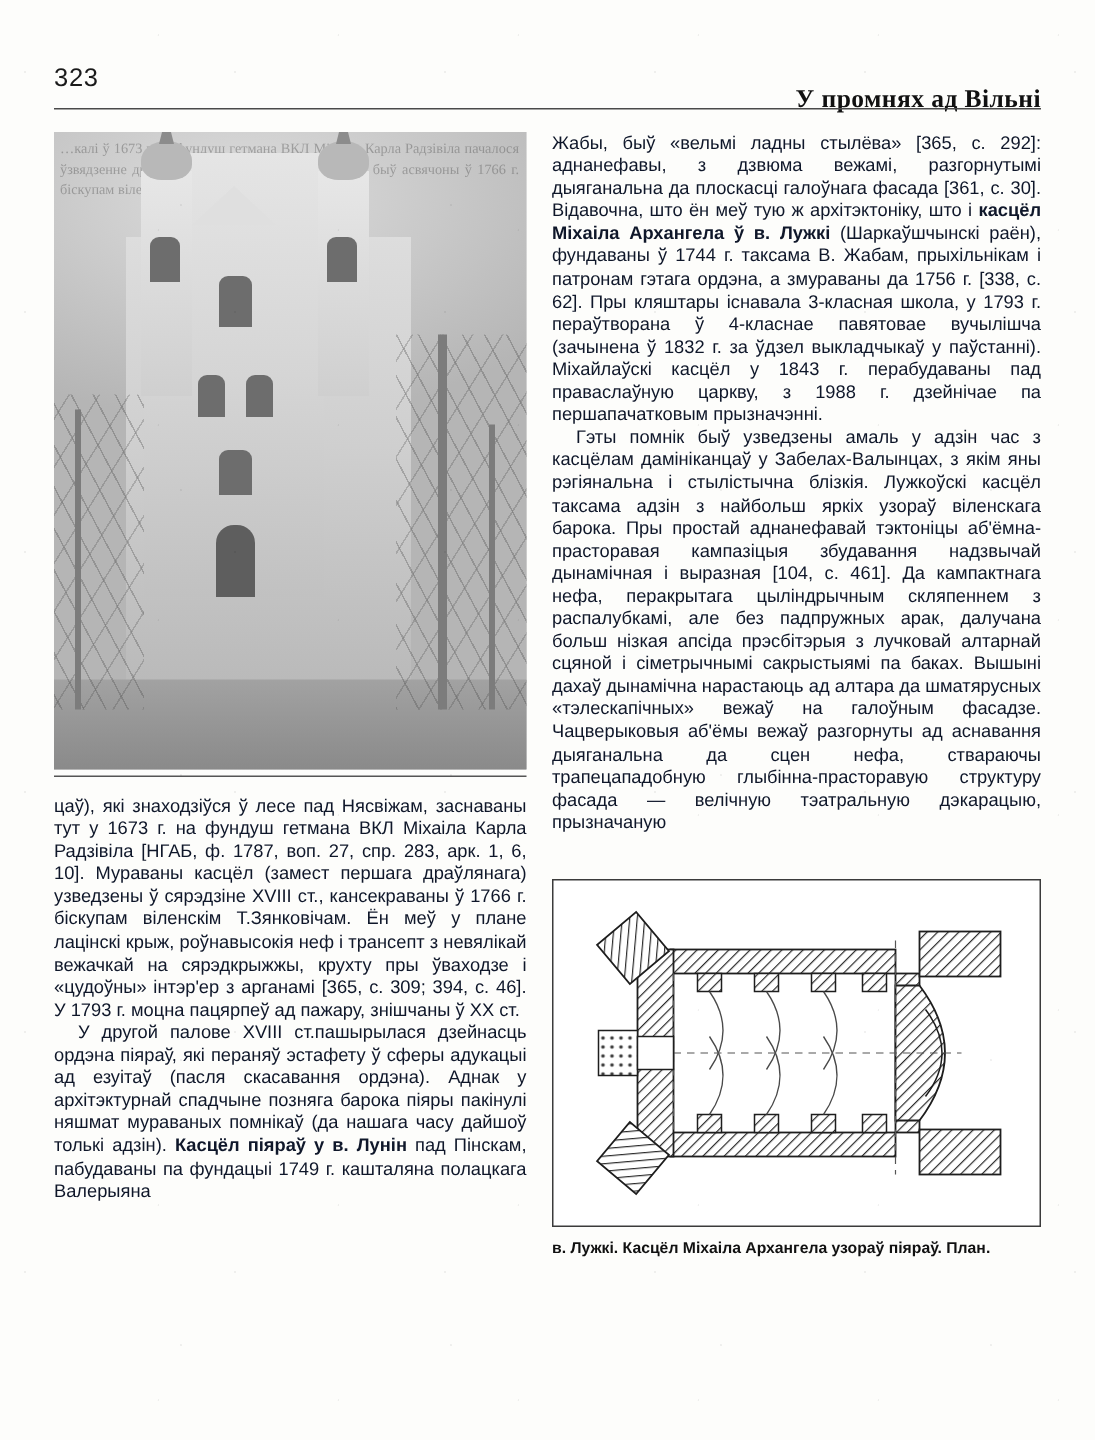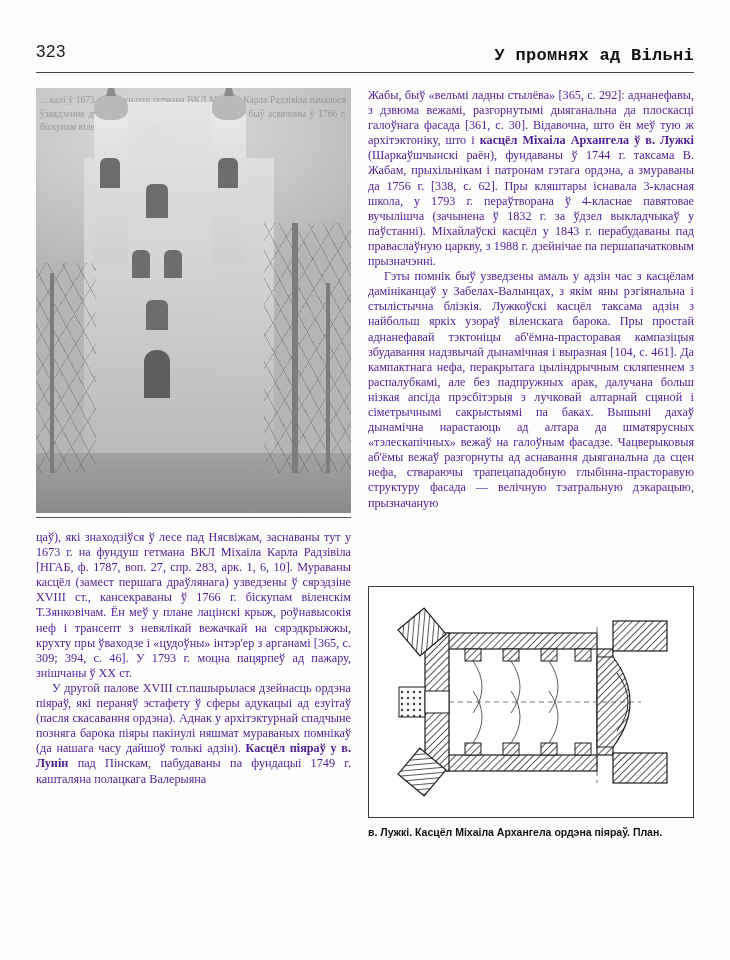--- a/index.html
+++ b/index.html
@@ -29,24 +29,24 @@
     left: 0;
     top: 0;
     font-size: 17px;
     font-family: "Liberation Sans", sans-serif;
     color: #1a1a1a;
     letter-spacing: 0.5px;
   }
   .running-title {
     position: absolute;
     right: 0;
-    top: 4px;
+    top: 14px;
     font-size: 17px;
     font-weight: bold;
-    font-family: Liberation Mono, monospace;
+    font-family: Liberation Serif, serif;
     color: #111111;
     letter-spacing: 0.3px;
   }
   .header-rule {
     position: absolute;
     left: 36px;
     top: 72px;
     width: 658px;
     height: 1px;
     background: #4a4a4a;
@@ -213,23 +213,23 @@
     width: 315px;
     height: 1px;
     background: #555;
     margin-top: 4px;
   }
 
   
   .body-text {
     font-size: 12.2px;
     line-height: 15.1px;
-    color: #4c1d95;
+    color: #0f172a;
     text-align: justify;
-    font-family: Liberation Serif, serif;
+    font-family: Liberation Sans, sans-serif;
   }
   .body-text p {
     margin: 0;
     text-indent: 16px;
   }
   .body-text p.noindent { text-indent: 0; }
   .body-text b { font-weight: bold; }
 
   .left-text { margin-top: 12px; }
 
@@ -406,17 +406,17 @@
 
         <g stroke="#1e1e1e" stroke-width="1" fill="#ffffff">
           <rect x="56" y="104" width="24" height="22"></rect>
         </g>
 
         <g stroke="#1e1e1e" stroke-width="1" fill="none">
           <path d="M248 86 q22 29 0 58"></path>
         </g>
       </svg>
     </div>
-    <div class="plan-caption">в. Лужкі. Касцёл Міхаіла Архангела ордэна піяраў. План.</div>
+    <div class="plan-caption">в. Лужкі. Касцёл Міхаіла Архангела узораў піяраў. План.</div>
   </div>
 
   <div class="speckle"></div>
 </div>
 
 </body></html>

